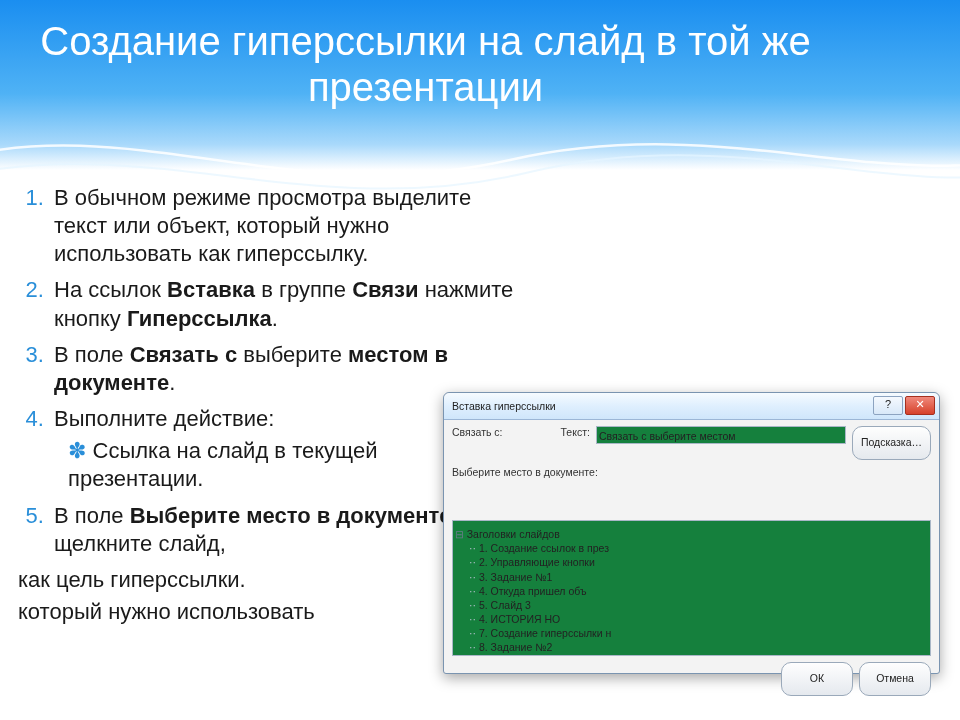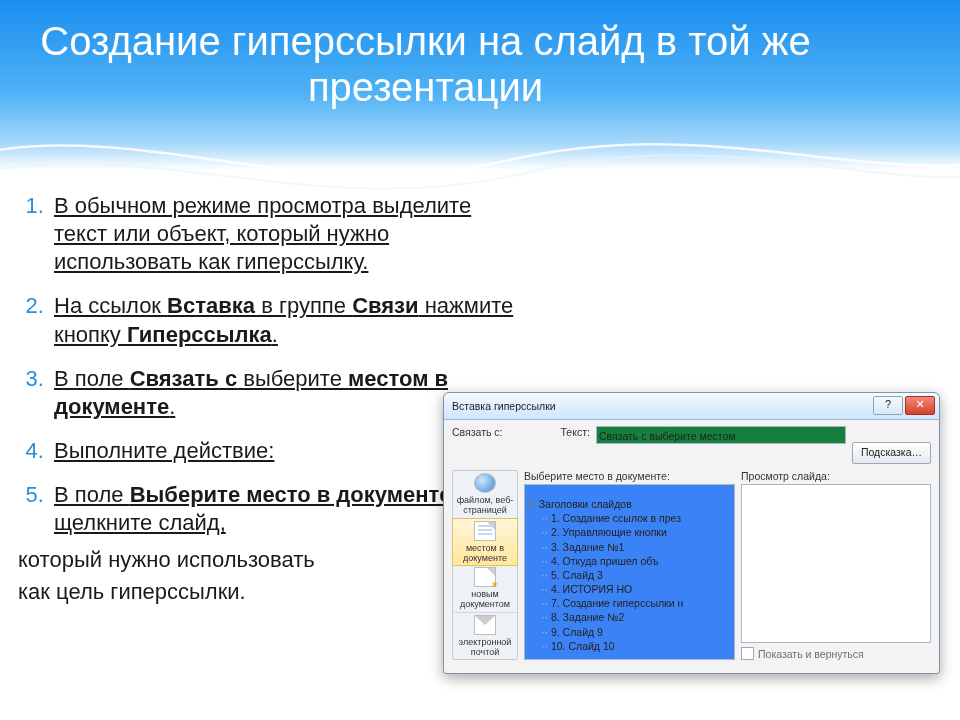--- a/index.html
+++ b/index.html
@@ -4,21 +4,21 @@
 <style>
   html,body{margin:0;padding:0;width:960px;height:720px;overflow:hidden;font-family:"Segoe UI",Arial,sans-serif;}
   .slide{position:relative;width:960px;height:720px;background:#fff;}
   .sky{position:absolute;left:0;top:0;width:100%;height:170px;
        background:linear-gradient(to bottom,#1a8ef0 0%,#4fb2f5 55%,#a9d9fb 85%,#ffffff 100%);}
   .wave{position:absolute;left:-50px;top:100px;width:1100px;height:120px;pointer-events:none;}
   .title{position:absolute;left:0;top:18px;width:851px;text-align:center;color:#fff;
          font-size:40px;line-height:1.15;font-weight:400;}
   .content{position:absolute;left:18px;top:176px;width:500px;color:#1a1a1a;font-size:22px;line-height:1.28;}
   .content ol{margin:0;padding-left:32px;}
-  .content ol>li{margin:16px 0 8px 0;padding-left:4px;text-decoration:underline;}
+  .content ol>li{margin:8px 0 8px 0;padding-left:4px;}
   .content ol>li::marker{color:#2a8fd9;}
   .sub{list-style:none;margin:4px 0 4px 14px;padding:0;}
   .sub li::before{content:"✽ ";color:#2a8fd9;}
   .tail{margin:4px 0 0 0;}
   b{font-weight:700;}
   
   .dlg{position:absolute;left:443px;top:392px;width:495px;height:280px;
        border:1px solid #7a94b0;border-radius:6px 6px 3px 3px;background:#f3f3f3;
        box-shadow:0 4px 14px rgba(0,0,0,.35);font-size:10.5px;color:#222;}
   .dlg-title{height:26px;line-height:26px;padding:0 8px;
@@ -27,43 +27,43 @@
   .dlg-title .buttons{position:absolute;right:4px;top:3px;display:flex;gap:2px;}
   .winbtn{width:28px;height:17px;border:1px solid #8ca3c0;border-radius:2px;
        background:linear-gradient(#f5f9fe,#d8e8f8);font-size:11px;line-height:14px;text-align:center;}
   .winbtn.help{}
   .winbtn.close{background:linear-gradient(#f0897c,#d6412a);border-color:#a52f1e;color:#fff;}
   .dlg-body{padding:6px 8px 8px 8px;}
   .row{display:flex;gap:6px;}
   .lbl{font-size:10.5px;color:#333;white-space:nowrap;}
   .textbox{flex:1;height:18px;border:1px solid #a9b7c7;background:#15803d;padding:0 2px;font-size:10.5px;
            line-height:18px;box-sizing:border-box;}
-  .btn{height:20px;border:1px solid #9aa9ba;border-radius:2px;
-       background:linear-gradient(#fefefe,#e5e9ee);padding:0 8px;font-size:10.5px;line-height:18px;margin-top:16px;}
+  .btn{height:20px;border:1px solid #9aa9ba;border-radius:10px;
+       background:linear-gradient(#fefefe,#e5e9ee);padding:6px 8px;font-size:10.5px;line-height:18px;}
   .lower{display:flex;gap:6px;margin-top:6px;height:190px;}
   .linkbar{width:64px;border:1px solid #c3ccd6;background:#eef2f6;border-radius:2px;
            display:flex;flex-direction:column;}
   .lkitem{flex:1 1 0;border-bottom:1px solid #d2d8df;display:flex;flex-direction:column;
           align-items:center;justify-content:center;gap:2px;font-size:9px;text-align:center;color:#333;
           padding:2px 2px;}
   .lkitem:last-child{border-bottom:none;}
   .lkitem.sel{background:linear-gradient(#fff6d8,#ffe7a0);border:1px solid #e0c15e;margin:-1px;}
   .lkicon{width:20px;height:18px;border:1px solid #bdbdbd;background:#fff;position:relative;}
   .lkicon.globe{border-radius:50%;background:radial-gradient(circle at 35% 35%,#cfe8ff,#3b86d6);}
   .lkicon.doc{background:#fff;}
   .lkicon.doc::after{content:"";position:absolute;right:0;top:0;border:4px solid transparent;
                      border-top-color:#d0d0d0;border-right-color:#d0d0d0;}
   .lkicon.page::before{content:"";position:absolute;left:3px;top:3px;right:3px;height:2px;background:#c4d7ec;
                        box-shadow:0 4px 0 #c4d7ec,0 8px 0 #c4d7ec;}
   .lkicon.star::before{content:"✶";position:absolute;right:-4px;bottom:-4px;color:#e6a700;font-size:10px;}
   .lkicon.mail{background:#fff;}
   .lkicon.mail::before{content:"";position:absolute;left:0;right:0;top:0;height:0;
         border-left:10px solid transparent;border-right:10px solid transparent;border-top:9px solid #cccccc;}
-  .midcol{flex:1;display:flex;flex-direction:column;min-width:0;}
-  .tree{flex:1;border:1px solid #a9b7c7;background:#3b82f6;overflow:hidden;padding:12px 2px;
+  .midcol{flex:1;display:flex;flex-direction:column;min-width:0;gap:40px;}
+  .tree{flex:1;border:1px solid #a9b7c7;background:#15803d;overflow:hidden;padding:6px 2px;
         font-size:10.5px;line-height:1.35;}
   .tree .root{margin:0;}
   .tree .root::before{content:"⊟ ";color:#6a7b8c;}
   .tree ul{list-style:none;margin:0 0 0 14px;padding:0;}
   .tree ul li{white-space:nowrap;color:#222;}
   .tree ul li::before{content:"·· ";color:#b6c1cf;}
   .rightcol{width:190px;display:flex;flex-direction:column;}
   .preview{flex:1;border:1px solid #a9b7c7;background:#fff;}
   .chkrow{margin-top:4px;font-size:10.5px;color:#6e6e6e;display:flex;align-items:center;gap:4px;}
   .chk{width:11px;height:11px;border:1px solid #9aa9ba;background:#fff;}
@@ -84,89 +84,70 @@
     <ol>
       <li><span>В обычном режиме просмотра выделите текст или объект, который нужно использовать как гиперссылку.</span></li>
       <li>
         <span>На ссылок </span><b>Вставка</b><span> в группе </span><b>Связи</b><span> нажмите кнопку </span><b>Гиперссылка</b><span>.</span>
       </li>
       <li>
         <span>В поле </span><b>Связать с</b><span> выберите </span><b>местом в документе</b><span>.</span>
       </li>
       <li>
         <span>Выполните действие:</span>
+        <ul class="sub">
+            <li>Ссылка на слайд в текущей презентации.</li>
+          </ul>
       </li>
       <li>
         <span>В поле </span><b>Выберите место в документе</b><span> щелкните слайд,</span>
       </li>
     </ol>
+    <p class="tail">как цель гиперссылки.</p>
     <p class="tail">который нужно использовать</p>
-    <p class="tail">как цель гиперссылки.</p>
   </div>
 
   <div class="dlg">
     <div class="dlg-title">
       <span>Вставка гиперссылки</span>
       <div class="buttons">
         <div class="winbtn help">?</div>
         <div class="winbtn close">✕</div>
       </div>
     </div>
     <div class="dlg-body">
       <div class="row">
         <span class="lbl">Связать с:</span>
         <span class="lbl" style="margin-left:52px">Текст:</span>
         <div class="textbox">Связать с выберите местом</div>
         <div class="btn">Подсказка…</div>
       </div>
 
       <div class="lower">
-        <div class="linkbar">
-          <div class="lkitem">
-            <div class="lkicon globe"></div>
-            <span>файлом, веб-страницей</span>
-          </div>
-          <div class="lkitem sel">
-            <div class="lkicon doc page"></div>
-            <span>местом в документе</span>
-          </div>
-          <div class="lkitem">
-            <div class="lkicon doc star"></div>
-            <span>новым документом</span>
-          </div>
-          <div class="lkitem">
-            <div class="lkicon mail"></div>
-            <span>электронной почтой</span>
-          </div>
-        </div>
 
         <div class="midcol">
           <span class="lbl" style="margin-bottom:2px">Выберите место в документе:</span>
           <div class="tree">
             <div class="root">Заголовки слайдов</div>
             <ul>
               <li>1. Создание ссылок в през</li>
               <li>2. Управляющие кнопки</li>
               <li>3. Задание №1</li>
               <li>4. Откуда пришел        объ</li>
               <li>5. Слайд 3</li>
               <li>4.           ИСТОРИЯ      НО</li>
               <li>7. Создание гиперссылки н</li>
               <li>8. Задание №2</li>
               <li>9. Слайд 9</li>
               <li>10. Слайд 10</li>
             </ul>
           </div>
         </div>
 
-        <div class="rightcol">
-          <span class="lbl" style="margin-bottom:2px">Просмотр слайда:</span>
-          <div class="preview"></div>
-          <div class="chkrow">
-            <div class="chk"></div>
-            <span>Показать и вернуться</span>
-          </div>
-        </div>
       </div>
 
+      <div class="footer">
+        <div class="btn" style="min-width:54px;text-align:center">ОК</div>
+        <div class="btn" style="min-width:54px;text-align:center">Отмена</div>
+      </div>
     </div>
   </div>
 </div>
 
 </body></html>

